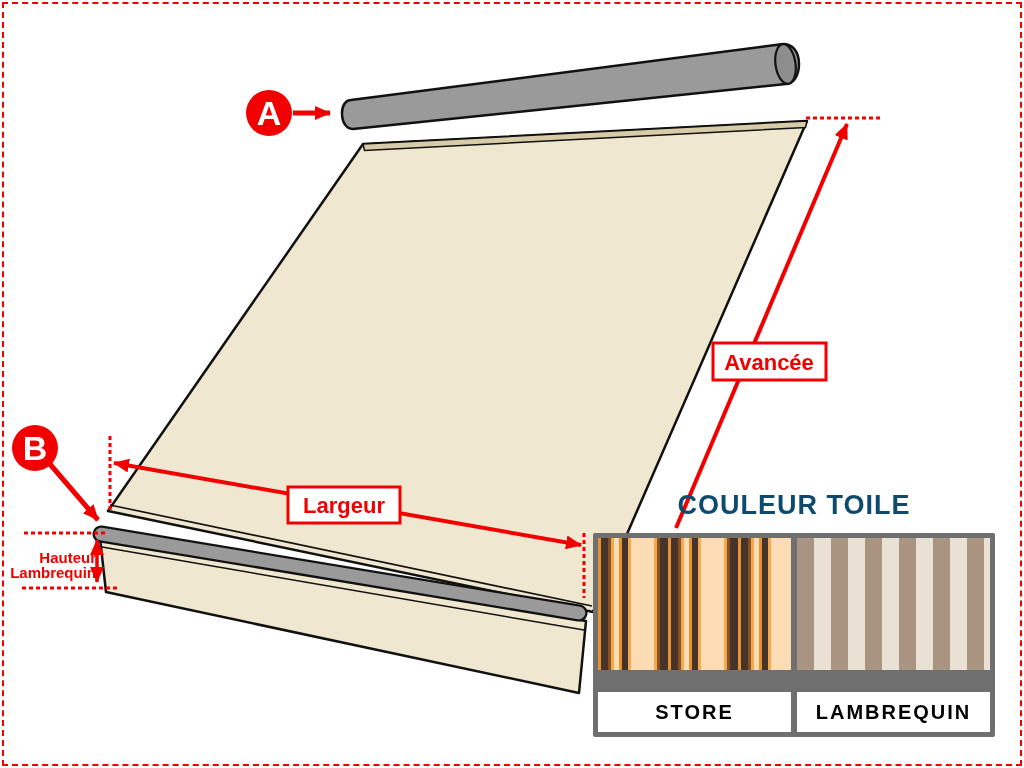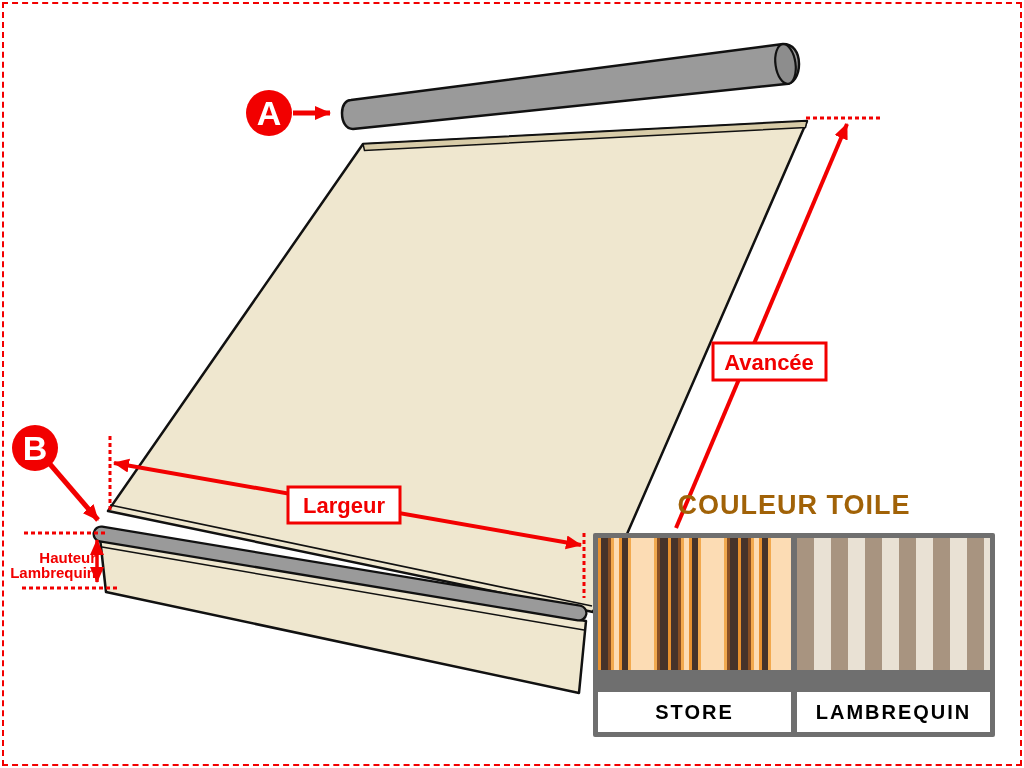--- a/index.html
+++ b/index.html
@@ -11,21 +11,21 @@
     position:absolute;inset:2px;border:2px dashed #f20000;pointer-events:none;z-index:50;
   }
   svg{position:absolute;left:0;top:0;z-index:1;}
   svg text{font-family:"Liberation Sans",sans-serif;font-weight:bold;}
   .marker-letter{fill:#ffffff;font-size:34px;}
   .dim-label{fill:#f20000;font-size:22px;}
   .dim-small{fill:#f20000;font-size:15px;}
 
   #couleur-heading{
     position:absolute;left:593px;top:490px;width:402px;z-index:10;
-    text-align:center;font-weight:bold;font-size:27px;letter-spacing:1px;color:#a16207;
+    text-align:center;font-weight:bold;font-size:27px;letter-spacing:1px;color:#0c4a6e;
   }
   #swatch-panel{
     position:absolute;left:593px;top:533px;width:402px;height:204px;z-index:11;
     box-sizing:border-box;background:#6f6f6f;padding:5px;display:flex;gap:6px;border-radius:2px;
   }
   .swatch-col{flex:1;display:flex;flex-direction:column;gap:22px;min-width:0;}
   .fabric{flex:1;}
   .fabric-store{
     background:repeating-linear-gradient(90deg,
       #e8912f 0px 3px,#46332a 3px 10px,#8a4f23 10px 13px,#f2a94e 13px 16px,

